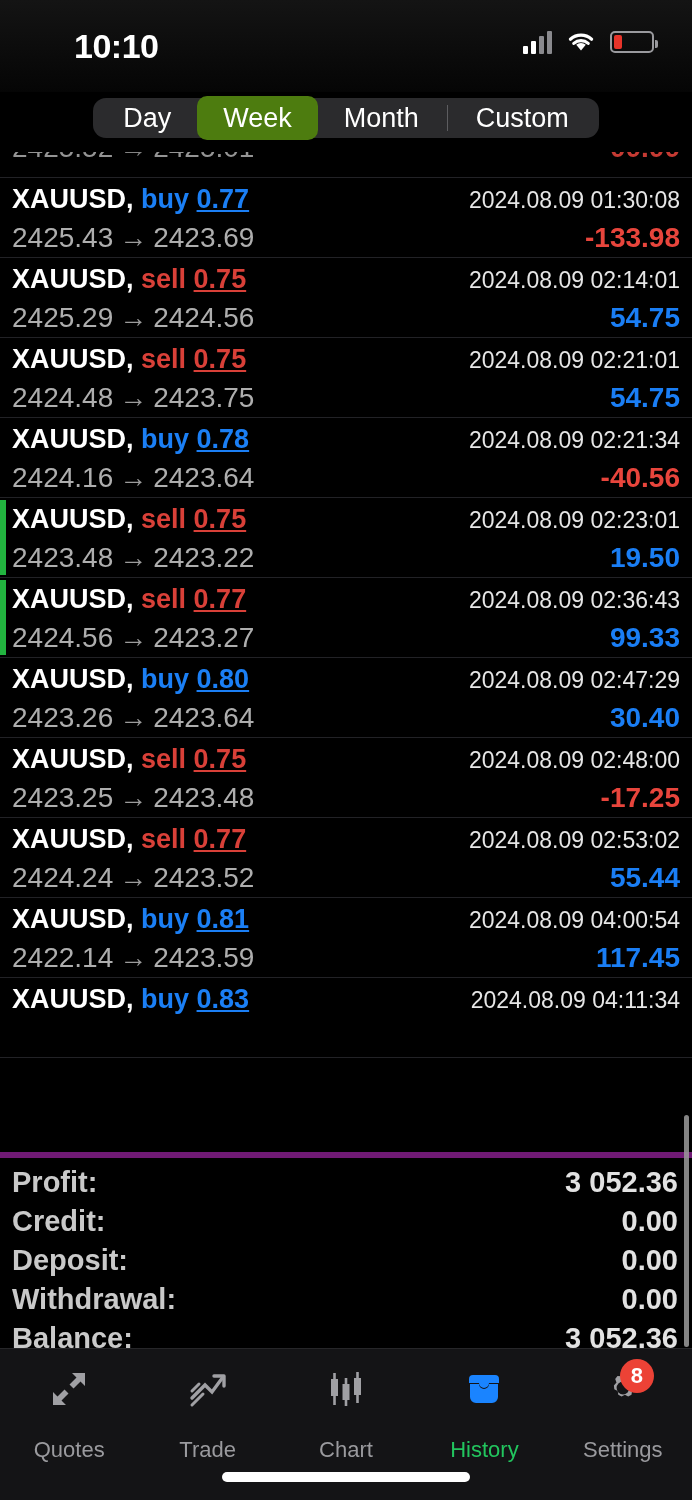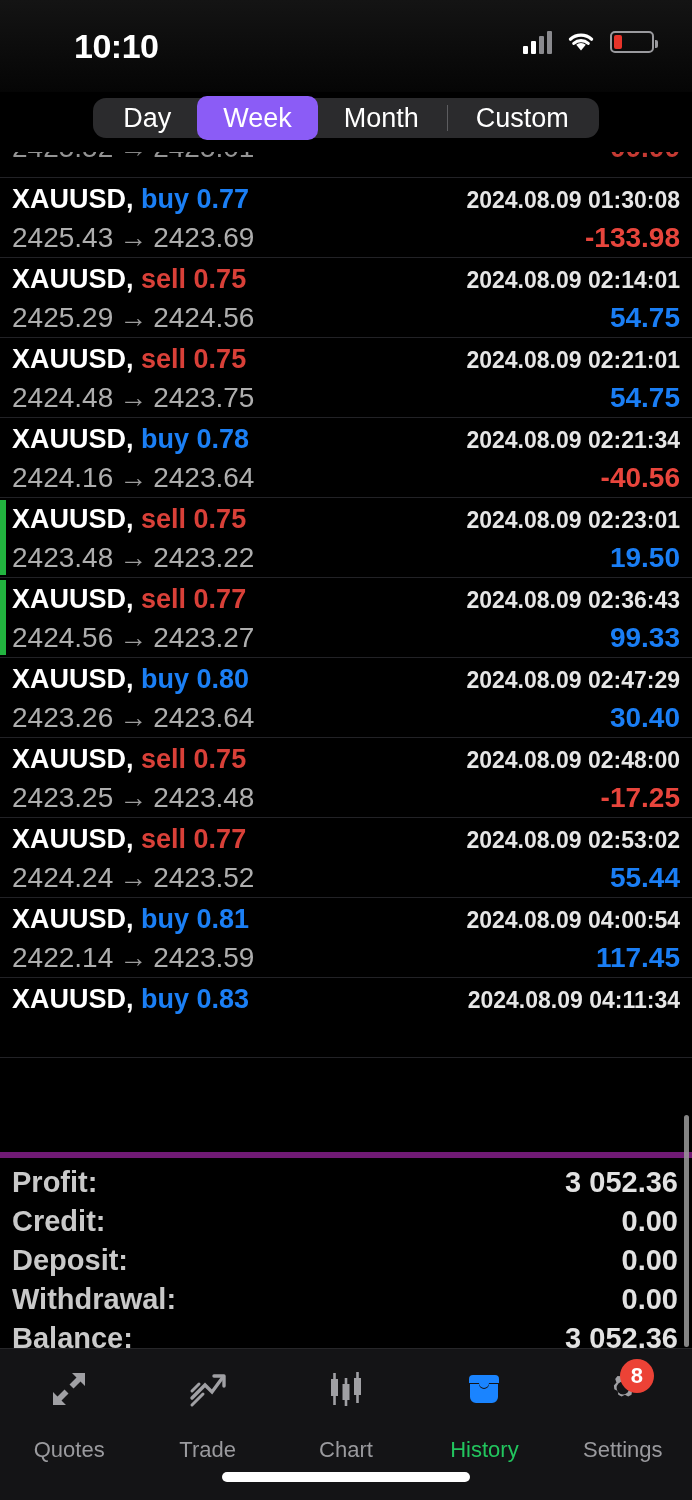--- a/index.html
+++ b/index.html
@@ -41,21 +41,21 @@
     background:#2b2b2d; border-radius:13px;
     height:40px; padding:4px;
   }
   .seg-item {
     position:relative;
     display:flex; align-items:center; justify-content:center;
     height:44px; padding:0 26px;
     color:#ffffff; font-size:27px; font-weight:500;
     border-radius:10px; white-space:nowrap;
   }
-  .seg-item.active { background:#8b5cf6; }
+  .seg-item.active { background:#4d7c0f; }
   .seg-div { width:1px; height:26px; background:#5d5d60; margin:0 2px; }
 
   
   .list {
     position:absolute; top:152px; left:0; width:692px;
     height:1000px; overflow:hidden;
   }
   .row {
     position:relative; height:80px; width:692px;
     border-bottom:1px solid #222226;
@@ -70,24 +70,24 @@
   .line1, .line2 {
     display:flex; justify-content:space-between; align-items:baseline;
     width:100%;
   }
   .line1 { height:38px; }
   .line2 { height:36px; }
   .sym { font-size:27px; font-weight:bold; color:#ffffff; white-space:nowrap; }
   .dir { font-weight:bold; }
   .dir.buy { color:#1b7ff5; }
   .dir.sell { color:#d94038; }
-  .vol { font-weight:bold; }
+  .vol { font-weight:bold;text-decoration:underline; }
   .vol.buy { color:#1b7ff5; }
   .vol.sell { color:#d94038; }
-  .dt { font-size:23px; font-weight:bold; color:#e6e6e6; white-space:nowrap; }
+  .dt { font-size:23px; font-weight:normal; color:#e6e6e6; white-space:nowrap; }
   .prices { font-size:28px; color:#aeaeae; white-space:nowrap; }
   .prices .arrow { color:#9b9b9b; padding:0 6px; }
   .pl { font-size:28px; font-weight:bold; white-space:nowrap; }
   .pl.pos { color:#1a7ef5; }
   .pl.neg { color:#e8453c; }
 
   
   .summary {
     position:absolute; left:0; top:1152px; width:692px; height:196px;
     border-top:6px solid #701a75;

